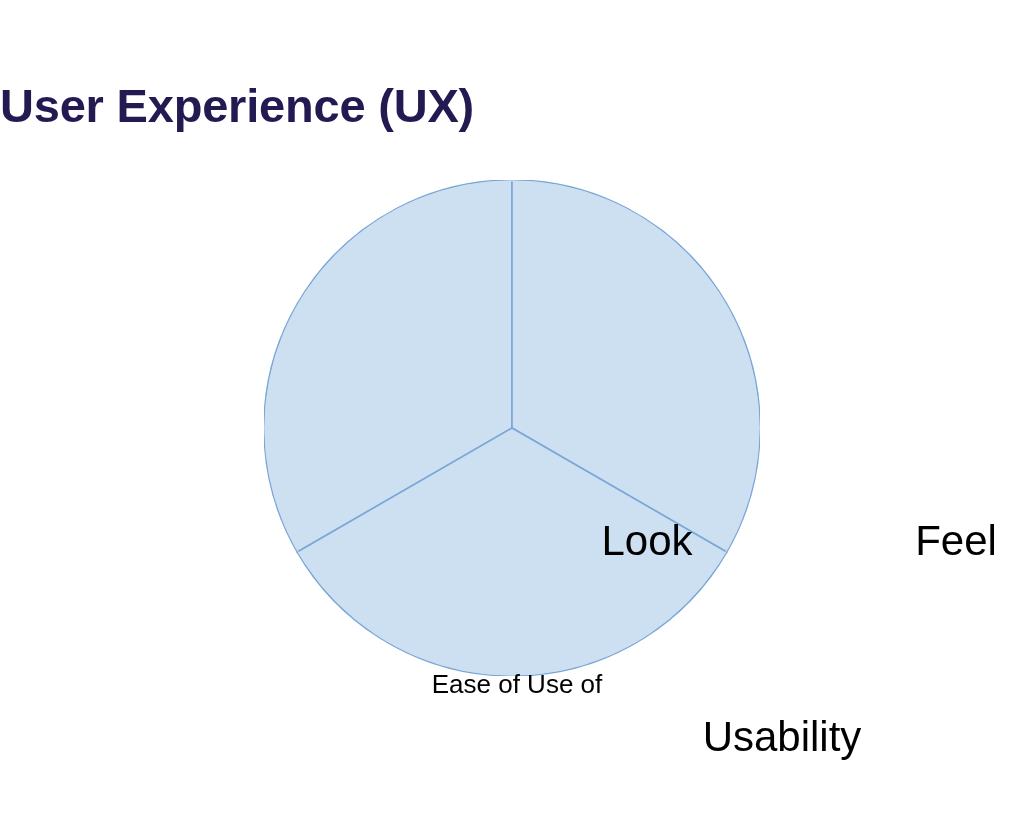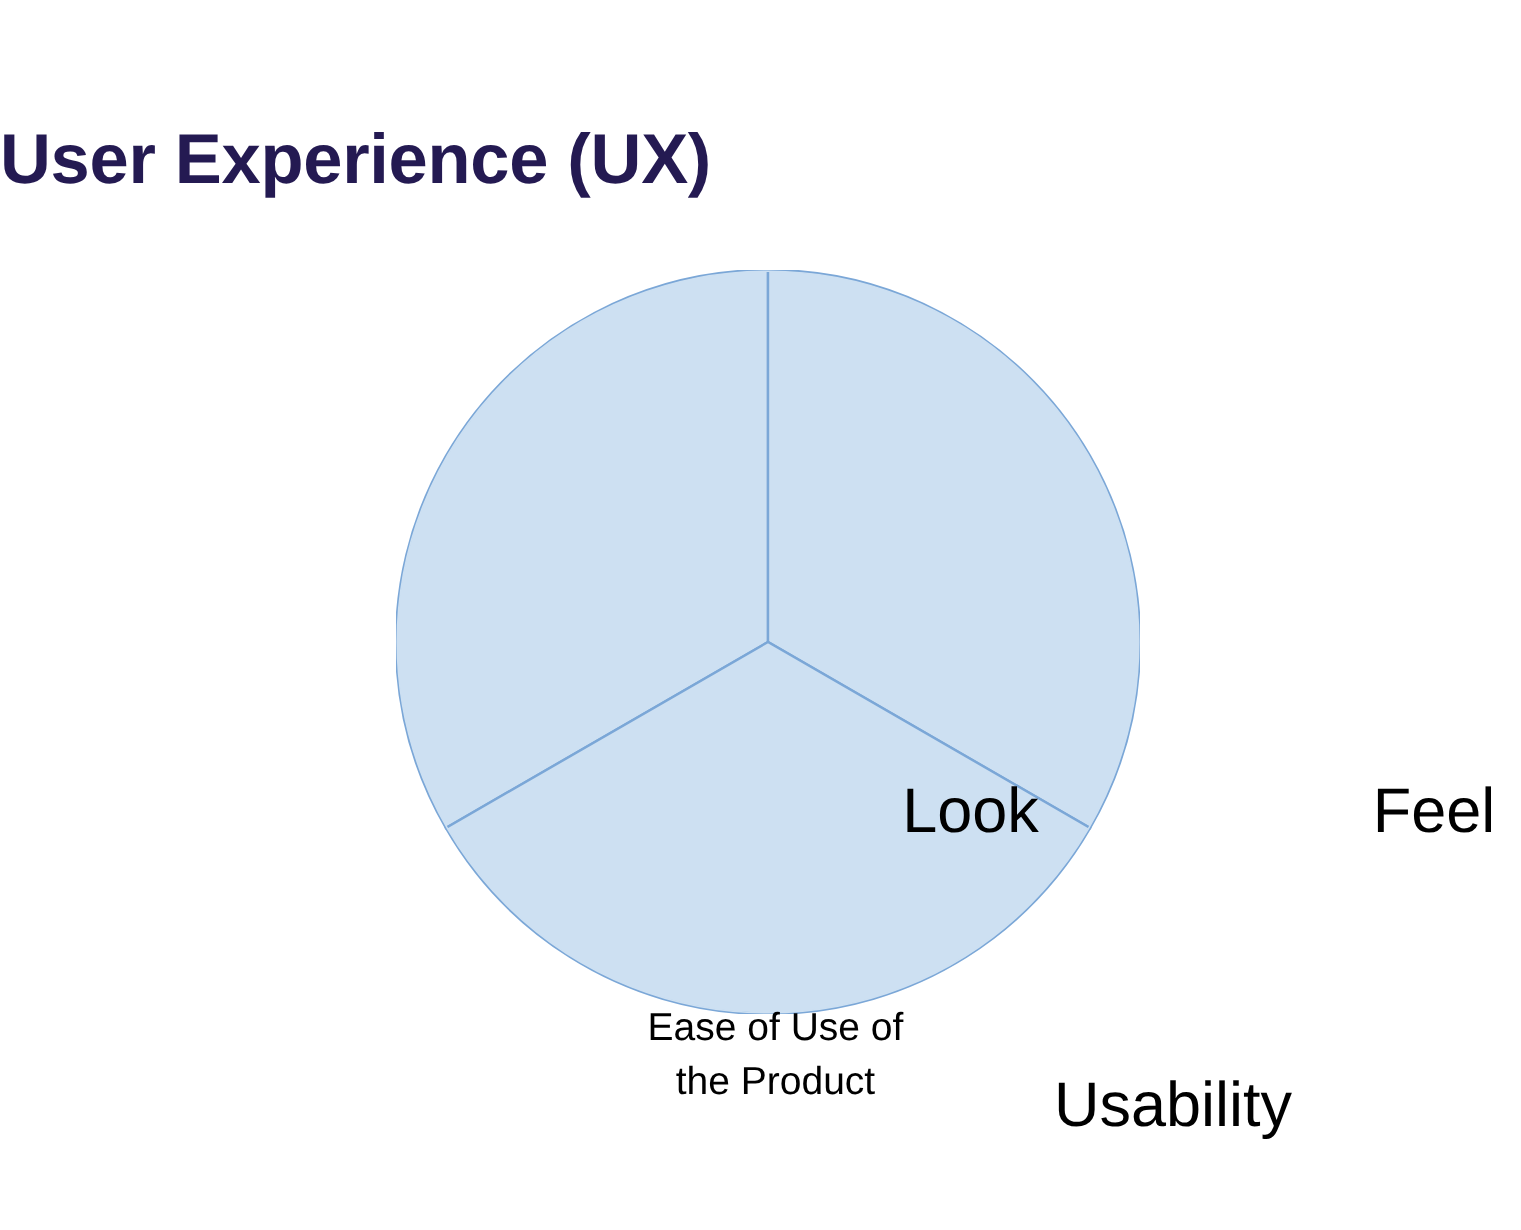--- a/index.html
+++ b/index.html
@@ -117,16 +117,15 @@
   </div>
 
   <div id="annotation-look" class="annotation">
   </div>
 
   <div id="annotation-feel" class="annotation">
   </div>
 
   <div id="annotation-usability" class="annotation">
     <div>Ease of Use of</div>
-    <div>the Product</div>
   </div>
 
 </div>
 
 </body></html>

